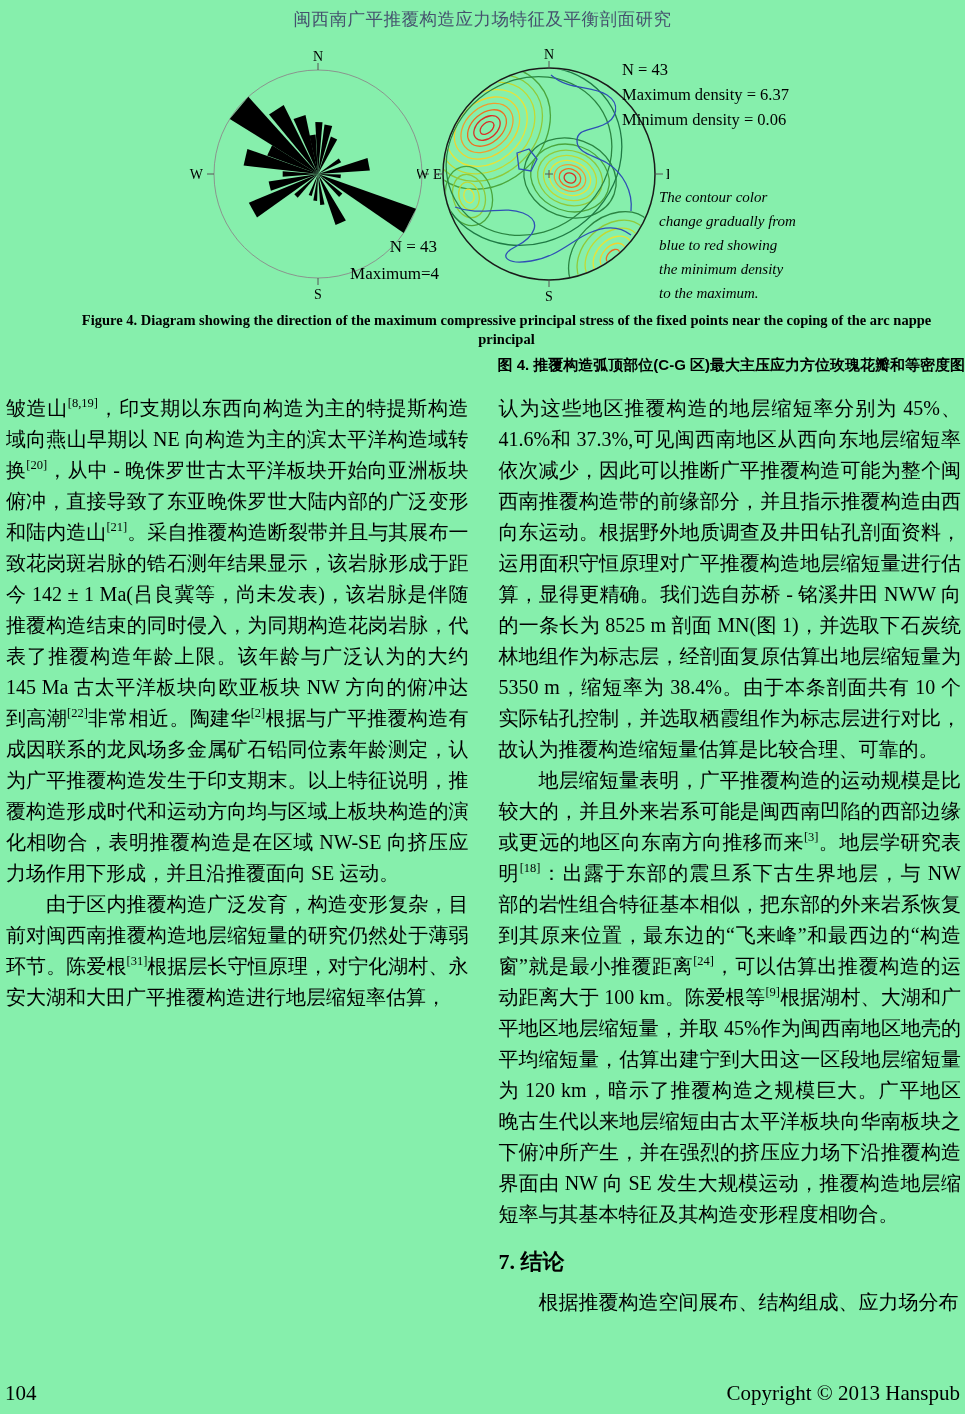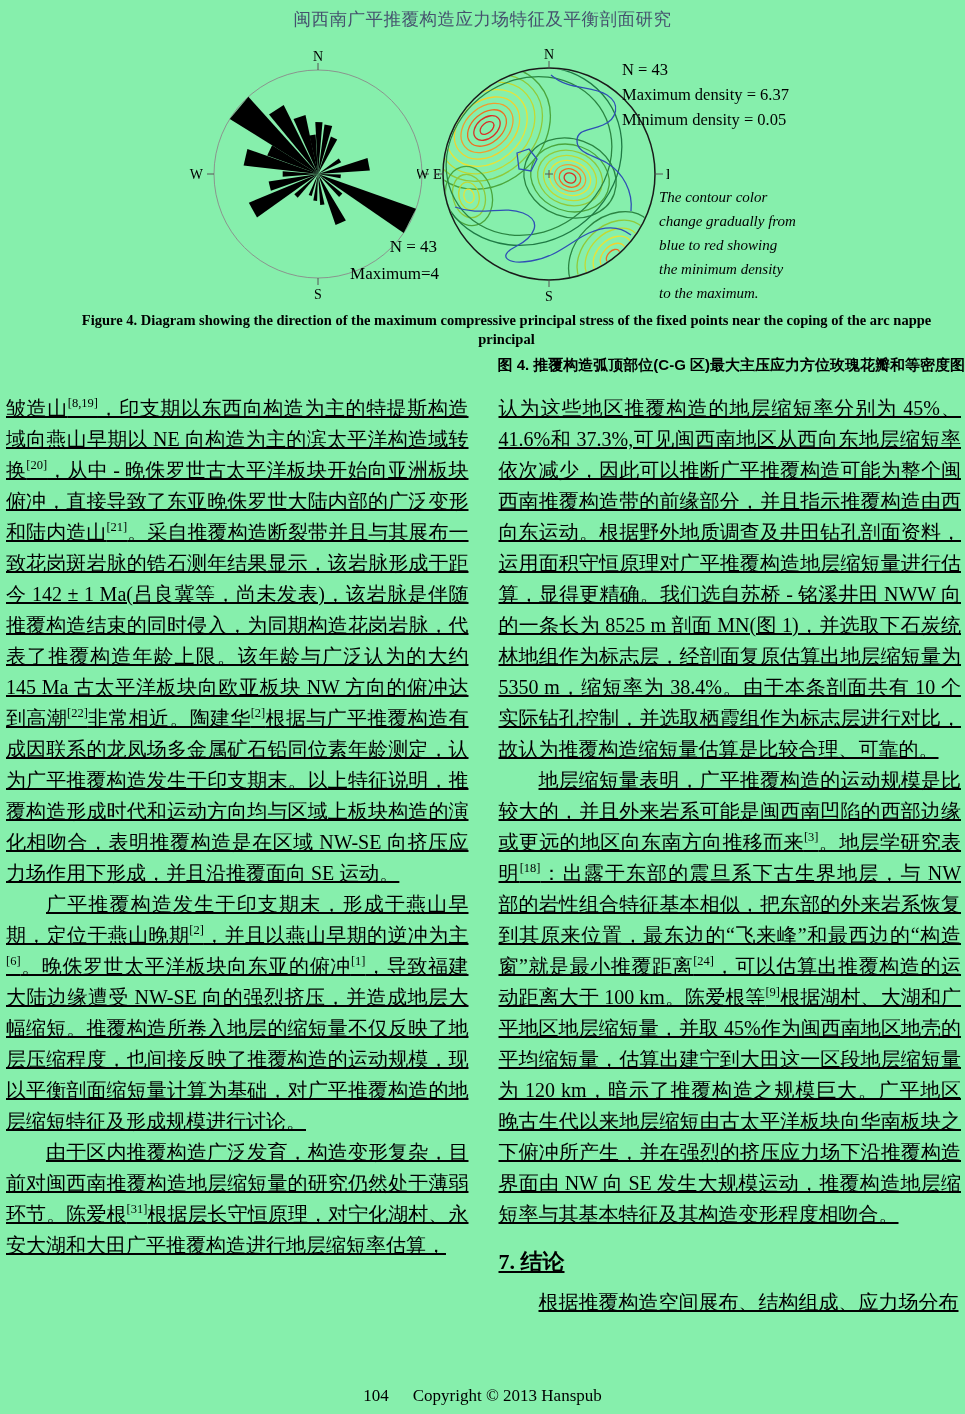--- a/index.html
+++ b/index.html
@@ -8,27 +8,27 @@
   .header-title{padding-top:7px;text-align:center;font-size:17.5px;color:#45526e;letter-spacing:.5px;}
   .figure-area{position:relative;height:262px;margin-top:12px;}
   .rose-svg{position:absolute;left:185px;top:8px;}
   .contour-svg{position:absolute;left:417px;top:6px;}
   .contour-stats{position:absolute;left:622px;top:14px;font-size:16.5px;line-height:25px;}
   .contour-note{position:absolute;left:659px;top:142px;width:138px;font-style:italic;
                 font-size:15px;line-height:24px;}
   .caption-en{text-align:center;font-weight:bold;font-size:14.5px;line-height:19px;padding:0 8px;margin-top:6px;margin-left:48px;}
   .caption-zh{text-align:right;font-family:"Liberation Sans",sans-serif;font-weight:bold;font-size:15px;margin-top:7px;}
   .columns{display:flex;gap:30px;padding:0 4px 0 6px;margin-top:18px;}
-  .col{flex:1;min-width:0;text-decoration:underline;}
+  .col{flex:1;min-width:0;}
   .para{font-size:20px;line-height:31px;text-align:justify;margin:0;}
   .para.indent{text-indent:2em;}
   .para sup{font-size:12.5px;line-height:0;vertical-align:super;}
   .sec-heading{font-size:22px;font-weight:bold;margin:17px 0 10px 0;font-family:"Liberation Serif",serif;}
-  .footer{position:absolute;left:0;right:0;bottom:8px;display:flex;justify-content:center;
-          padding:0 5px;font-size:17px;gap:24px;}
+  .footer{position:absolute;left:0;right:0;bottom:8px;display:flex;justify-content:space-between;
+          padding:0 5px;font-size:21px;gap:24px;}
   svg text{font-family:"Liberation Serif",serif;}
 </style>
 </head>
 <body>
 
 <div class="page">
 
   <div class="header-title">闽西南广平推覆构造应力场特征及平衡剖面研究</div>
 
   <div class="figure-area">
@@ -124,36 +124,35 @@
       </g>
       <text x="118" y="10" font-size="14" text-anchor="middle">N</text>
       <text x="118" y="252" font-size="14" text-anchor="middle">S</text>
       <text x="-2" y="130" font-size="14" text-anchor="end">W</text>
       <text x="235" y="130" font-size="14" text-anchor="start">E</text>
     </svg>
 
     <div class="contour-stats">
       <div>N = 43</div>
       <div>Maximum density = 6.37</div>
-      <div>Minimum density = 0.05</div>
+      <div>Minimum density = 0.06</div>
     </div>
 
     <div class="contour-note">The contour color change gradually from blue  to  red showing the minimum density to the maximum.</div>
   </div>
 
   <div class="caption-en">
     <div>Figure 4. Diagram showing the direction of the maximum compressive principal stress of the fixed points near the coping of the arc nappe</div>
     <div>principal</div>
   </div>
   <div class="caption-zh">图 4. 推覆构造弧顶部位(C-G 区)最大主压应力方位玫瑰花瓣和等密度图</div>
 
   <div class="columns">
     <div class="col">
         <p class="para">皱造山<sup>[8,19]</sup>，印支期以东西向构造为主的特提斯构造域向燕山早期以 NE 向构造为主的滨太平洋构造域转换<sup>[20]</sup>，从中 - 晚侏罗世古太平洋板块开始向亚洲板块俯冲，直接导致了东亚晚侏罗世大陆内部的广泛变形和陆内造山<sup>[21]</sup>。采自推覆构造断裂带并且与其展布一致花岗斑岩脉的锆石测年结果显示，该岩脉形成于距今 142 ± 1 Ma(吕良冀等，尚未发表)，该岩脉是伴随推覆构造结束的同时侵入，为同期构造花岗岩脉，代表了推覆构造年龄上限。该年龄与广泛认为的大约 145 Ma 古太平洋板块向欧亚板块 NW 方向的俯冲达到高潮<sup>[22]</sup>非常相近。陶建华<sup>[2]</sup>根据与广平推覆构造有成因联系的龙凤场多金属矿石铅同位素年龄测定，认为广平推覆构造发生于印支期末。以上特征说明，推覆构造形成时代和运动方向均与区域上板块构造的演化相吻合，表明推覆构造是在区域 NW-SE 向挤压应力场作用下形成，并且沿推覆面向 SE 运动。</p>
-        <p class="para indent">广平推覆构造发生于印支期末，形成于燕山早期，定位于燕山晚期<sup>[2]</sup>，并且以燕山早期的逆冲为主<sup>[6]</sup>。晚侏罗世太平洋板块向东亚的俯冲<sup>[1]</sup>，导致福建大陆边缘遭受 NW-SE 向的强烈挤压，并造成地层大幅缩短。推覆构造所卷入地层的缩短量不仅反映了地层压缩程度，也间接反映了推覆构造的运动规模，现以平衡剖面缩短量计算为基础，对广平推覆构造的地层缩短特征及形成规模进行讨论。</p>
         <p class="para indent">由于区内推覆构造广泛发育，构造变形复杂，目前对闽西南推覆构造地层缩短量的研究仍然处于薄弱环节。陈爱根<sup>[31]</sup>根据层长守恒原理，对宁化湖村、永安大湖和大田广平推覆构造进行地层缩短率估算，</p>
       </div>
     <div class="col">
         <p class="para">认为这些地区推覆构造的地层缩短率分别为 45%、41.6%和 37.3%,可见闽西南地区从西向东地层缩短率依次减少，因此可以推断广平推覆构造可能为整个闽西南推覆构造带的前缘部分，并且指示推覆构造由西向东运动。根据野外地质调查及井田钻孔剖面资料，运用面积守恒原理对广平推覆构造地层缩短量进行估算，显得更精确。我们选自苏桥 - 铭溪井田 NWW 向的一条长为 8525 m 剖面 MN(图 1)，并选取下石炭统林地组作为标志层，经剖面复原估算出地层缩短量为 5350 m，缩短率为 38.4%。由于本条剖面共有 10 个实际钻孔控制，并选取栖霞组作为标志层进行对比，故认为推覆构造缩短量估算是比较合理、可靠的。</p>
         <p class="para indent">地层缩短量表明，广平推覆构造的运动规模是比较大的，并且外来岩系可能是闽西南凹陷的西部边缘或更远的地区向东南方向推移而来<sup>[3]</sup>。地层学研究表明<sup>[18]</sup>：出露于东部的震旦系下古生界地层，与 NW 部的岩性组合特征基本相似，把东部的外来岩系恢复到其原来位置，最东边的“飞来峰”和最西边的“构造窗”就是最小推覆距离<sup>[24]</sup>，可以估算出推覆构造的运动距离大于 100 km。陈爱根等<sup>[9]</sup>根据湖村、大湖和广平地区地层缩短量，并取 45%作为闽西南地区地壳的平均缩短量，估算出建宁到大田这一区段地层缩短量为 120 km，暗示了推覆构造之规模巨大。广平地区晚古生代以来地层缩短由古太平洋板块向华南板块之下俯冲所产生，并在强烈的挤压应力场下沿推覆构造界面由 NW 向 SE 发生大规模运动，推覆构造地层缩短率与其基本特征及其构造变形程度相吻合。</p>
         <div class="sec-heading">7. 结论</div>
         <p class="para indent">根据推覆构造空间展布、结构组成、应力场分布</p>
       </div>
   </div>
 

